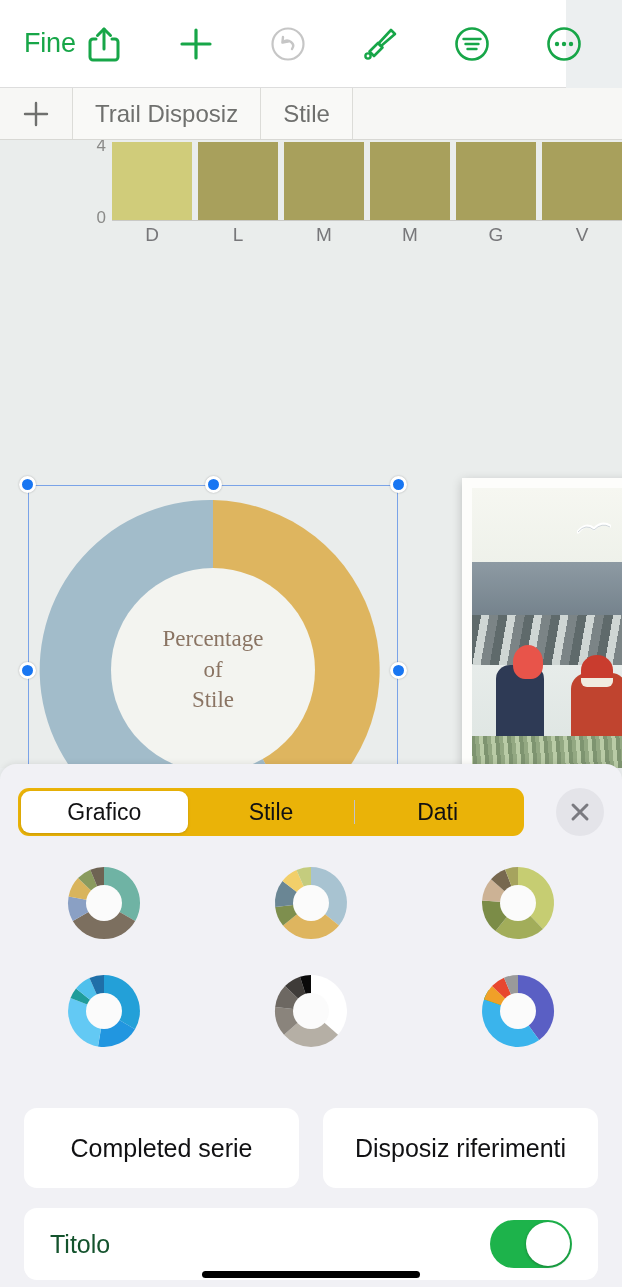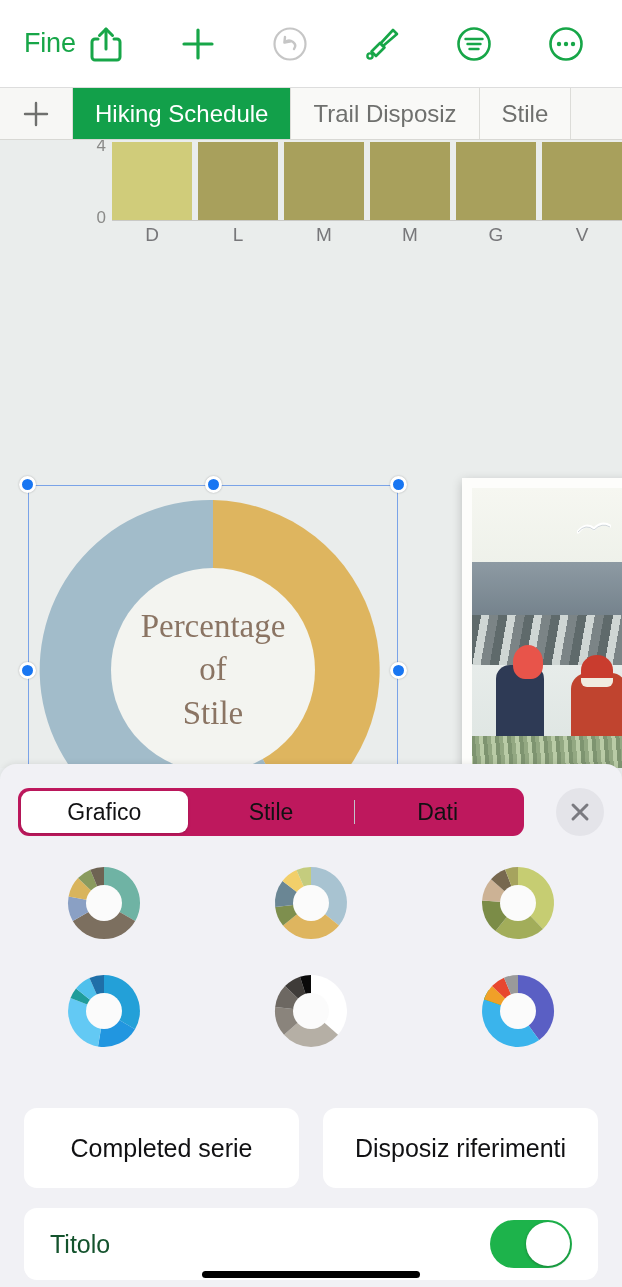--- a/index.html
+++ b/index.html
@@ -6,21 +6,21 @@
   html,body { width:622px; height:1287px; }
   body {
     font-family:"Liberation Sans", sans-serif;
     background:#eceff0;
     overflow:hidden;
     position:relative;
   }
 
   
   #toolbar {
-    position:absolute; left:0; top:0; width:622px; height:88px;
+    position:absolute; left:0; top:0; width:566px; height:88px;
     background:#ffffff;
     display:flex; align-items:center;
     border-bottom:1px solid #dddddd;
   }
   #done-button {
     font-size:27px; color:#17a648; margin-left:24px; letter-spacing:-0.2px;
   }
   .tb-icon {
     width:56px; height:56px; display:flex; align-items:center; justify-content:center;
   }
@@ -107,36 +107,36 @@
   }
   .handle {
     position:absolute; width:17px; height:17px; border-radius:50%;
     background:#1876f2; border:3px solid #ffffff;
     box-shadow:0 0 2px rgba(0,0,0,.28);
   }
   #donut-svg { position:absolute; left:0; top:0; }
   #donut-label {
     position:absolute; left:0; top:0; width:100%; height:100%;
     display:flex; flex-direction:column; align-items:center; justify-content:center;
-    font-family:"Liberation Serif", serif; font-size:33px; line-height:1.32;
+    font-family:"Liberation Serif", serif; font-size:23px; line-height:1.32;
     color:#8a7463; text-align:center; pointer-events:none;
   }
 
   
   #panel {
     position:absolute; left:0; bottom:0; width:622px; height:523px;
     background:#f1f1f5; border-radius:16px 16px 0 0;
     box-shadow:0 -1px 6px rgba(0,0,0,.08);
   }
   #panel-header {
     position:absolute; left:0; top:22px; width:100%; height:52px;
     display:flex; align-items:center; padding:0 18px;
   }
   #segmented {
-    flex:1; height:48px; background:#be185d; border-radius:11px;
+    flex:1; height:48px; background:#eab308; border-radius:11px;
     display:flex; align-items:center; padding:3px; margin-right:32px;
   }
   .seg {
     flex:1; height:42px; display:flex; align-items:center; justify-content:center;
     font-size:23px; color:#111113; border-radius:9px; position:relative;
   }
   .seg.active { background:#ffffff; box-shadow:0 1px 3px rgba(0,0,0,.16); }
   .seg.divider:before {
     content:""; position:absolute; left:0; top:9px; width:1px; height:24px; background:#c3c3ca;
   }
@@ -238,23 +238,20 @@
       </svg>
     </div>
   </div>
 </div>
 
 <div id="tabbar">
   <div id="add-sheet">
     <svg width="30" height="30" viewBox="0 0 30 30">
       <path d="M15 4 V26 M4 15 H26" stroke="#6f706e" stroke-width="2.4" stroke-linecap="round"></path>
     </svg>
-  </div>
-  <div class="sheet-tab active">
-    <span>Hiking Schedule</span>
   </div>
   <div class="sheet-tab">
     <span>Trail Disposiz</span>
   </div>
   <div class="sheet-tab">
     <span>Stile</span>
   </div>
 </div>
 
 <div id="canvas">

